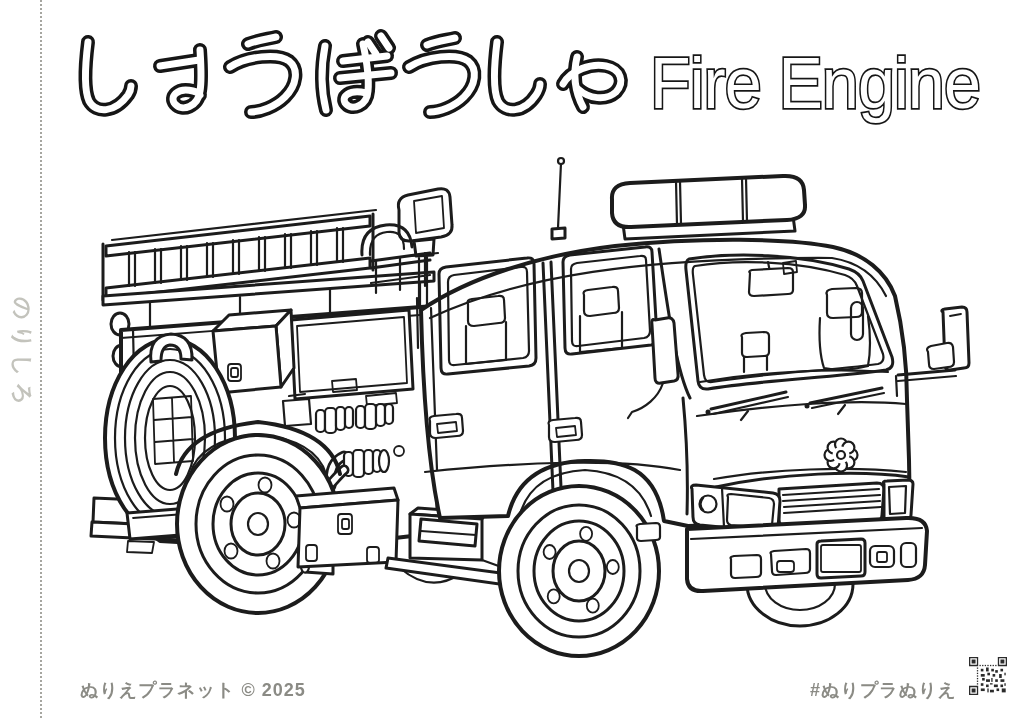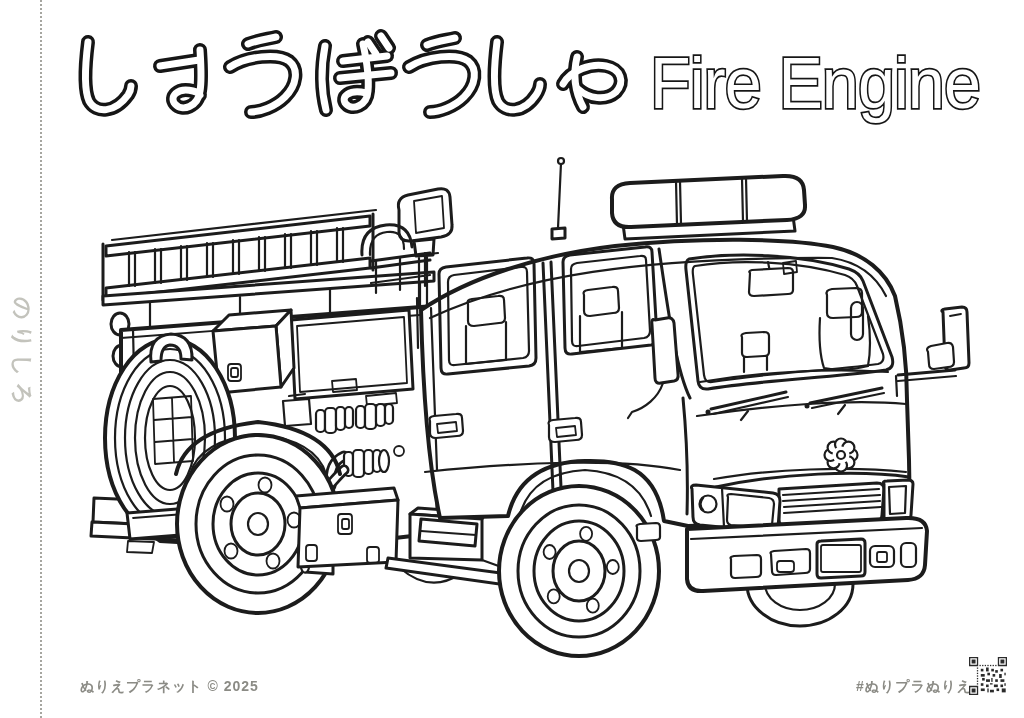--- a/index.html
+++ b/index.html
@@ -2,23 +2,23 @@
 <html><head>
 <meta charset="utf-8">
 <style>
   html,body{margin:0;padding:0;background:#e8e8e8}
   .page{position:relative;width:1024px;height:718px;background:#ffffff;overflow:hidden;
         font-family:"Liberation Sans","DejaVu Sans",sans-serif}
   .cut-line{position:absolute;left:40px;top:0;bottom:0;width:0;border-left:2px dotted #a6a6a0}
   .margin-label{position:absolute;left:7px;top:297px;writing-mode:vertical-rl;text-orientation:sideways;
         font-size:22px;font-weight:bold;letter-spacing:6px;color:#c3c3bc;user-select:none}
   .art{position:absolute;left:0;top:0;width:1024px;height:718px;display:block}
-  .footer{position:absolute;font-size:14px;font-weight:bold;color:#8b8b85;letter-spacing:1px;white-space:pre}
+  .footer{position:absolute;font-size:18px;font-weight:bold;color:#8b8b85;letter-spacing:1px;white-space:pre}
   .footer.left{left:80px;top:678px}
-  .footer.right{right:52px;top:678px}
+  .footer.right{right:67px;top:678px}
   .qr{position:absolute;left:969px;top:657px;width:38px;height:38px}
   .sr{position:absolute;width:1px;height:1px;overflow:hidden;clip:rect(0 0 0 0);white-space:nowrap}
 
   
   .truck *{fill:none;stroke:#1c1c1c;stroke-width:3;stroke-linecap:round;stroke-linejoin:round}
   .truck .f{fill:#ffffff}
   .truck .w4{stroke-width:4}
   .truck .w2{stroke-width:2.2}
   .truck .t{stroke-width:1.8}
   .truck .hO{stroke-width:11}

